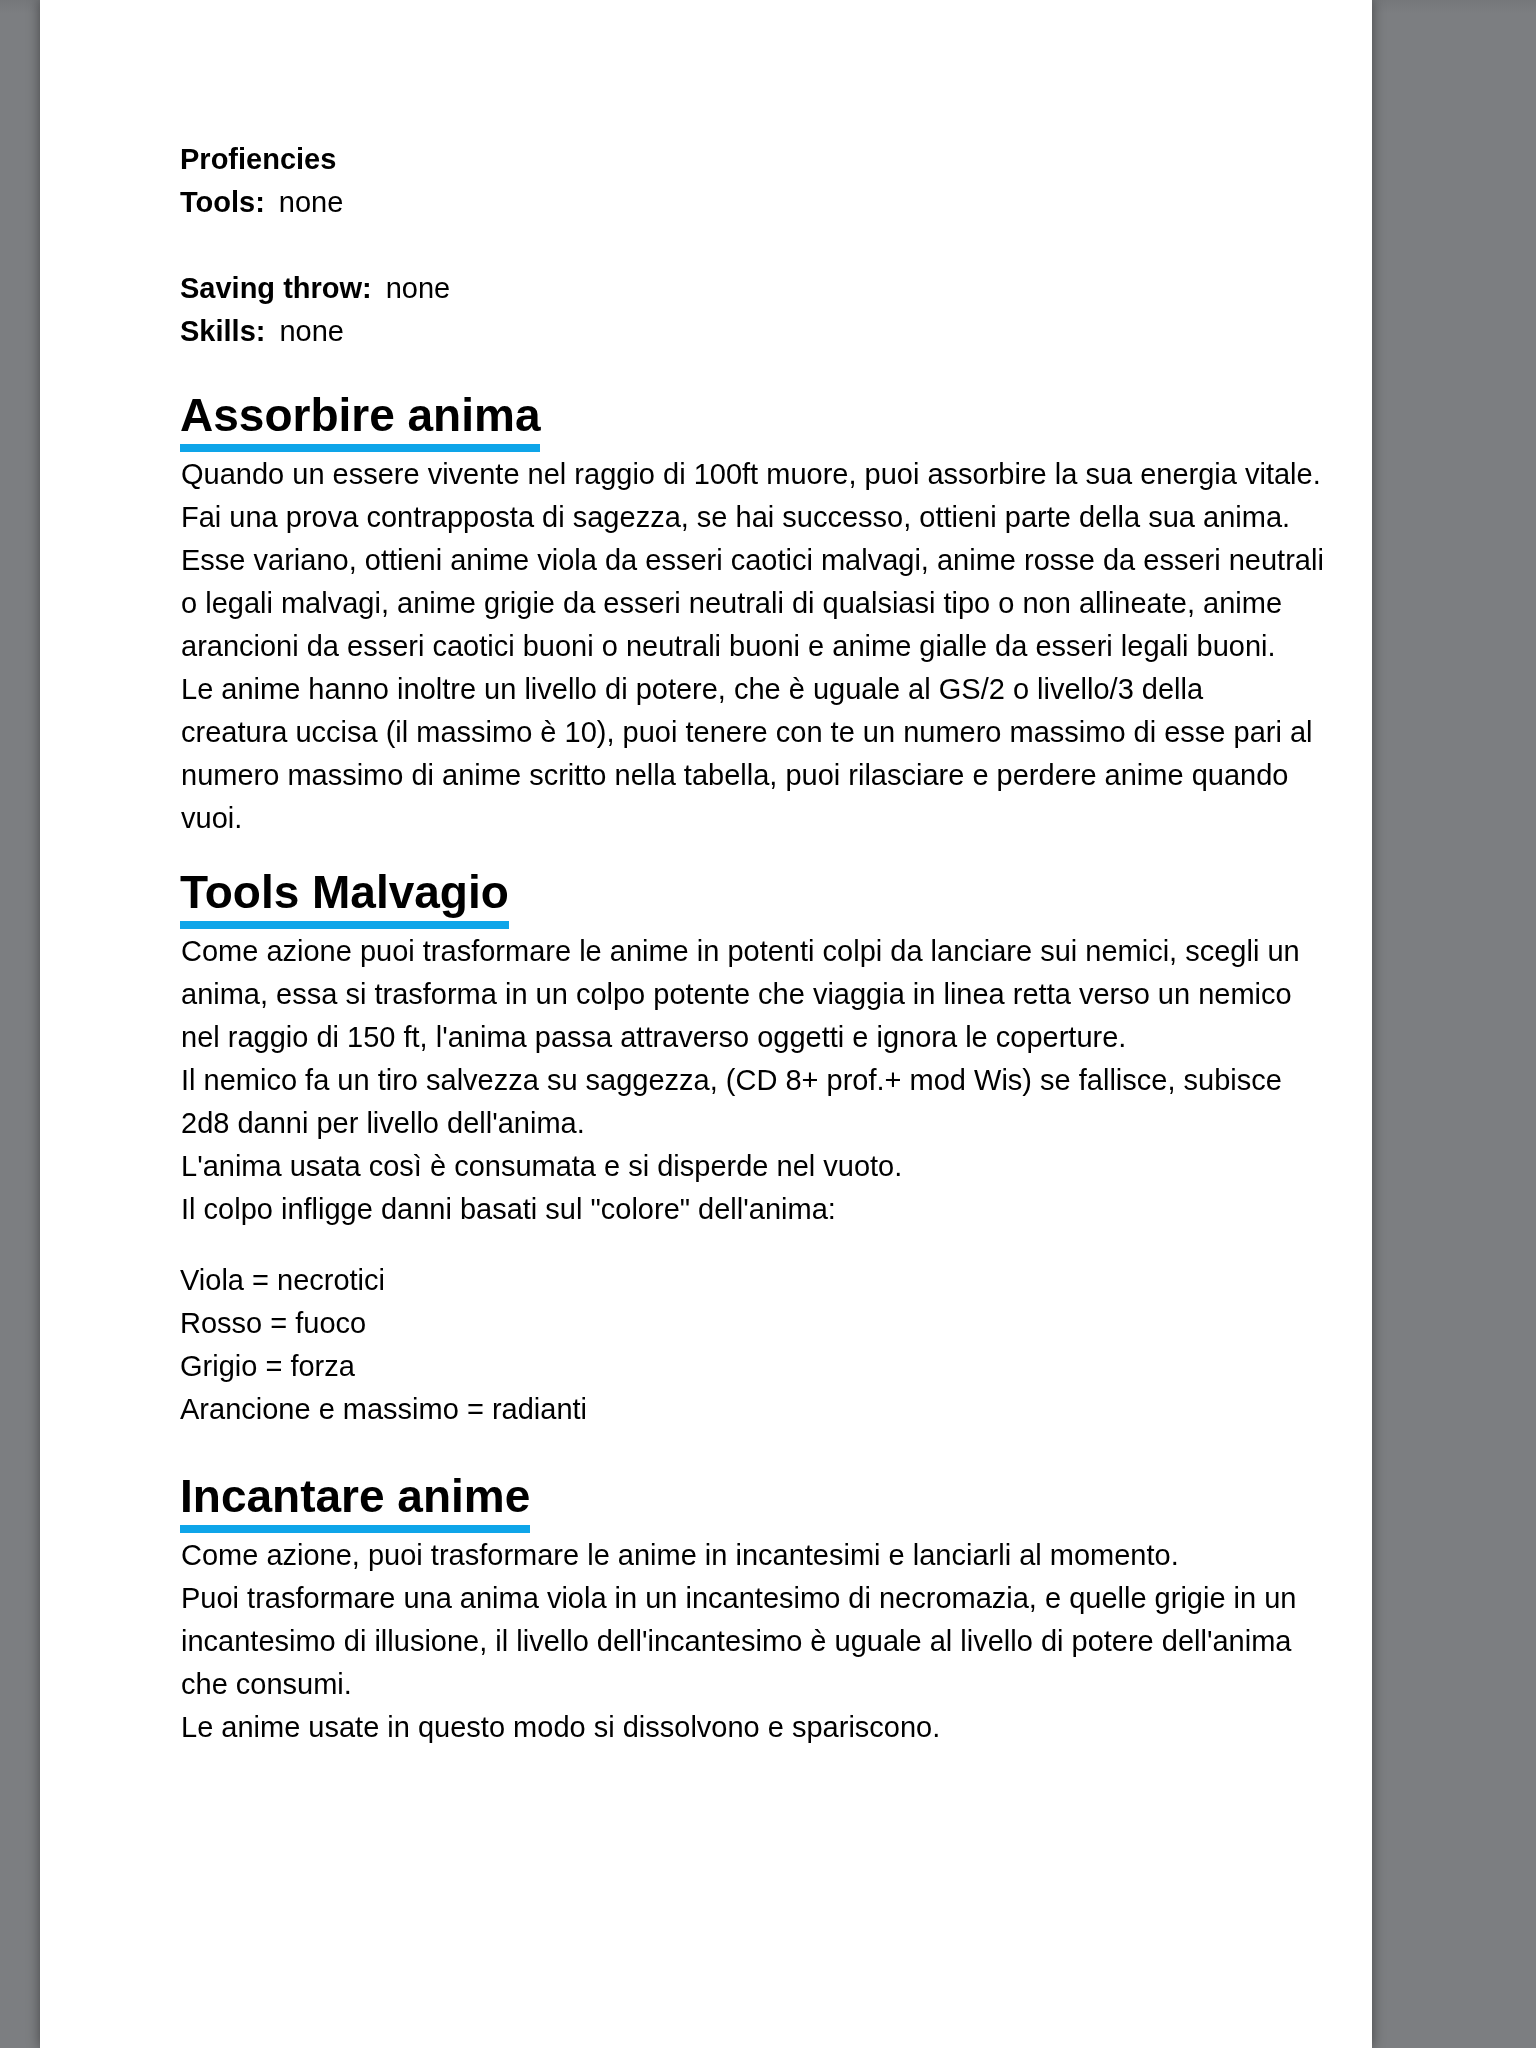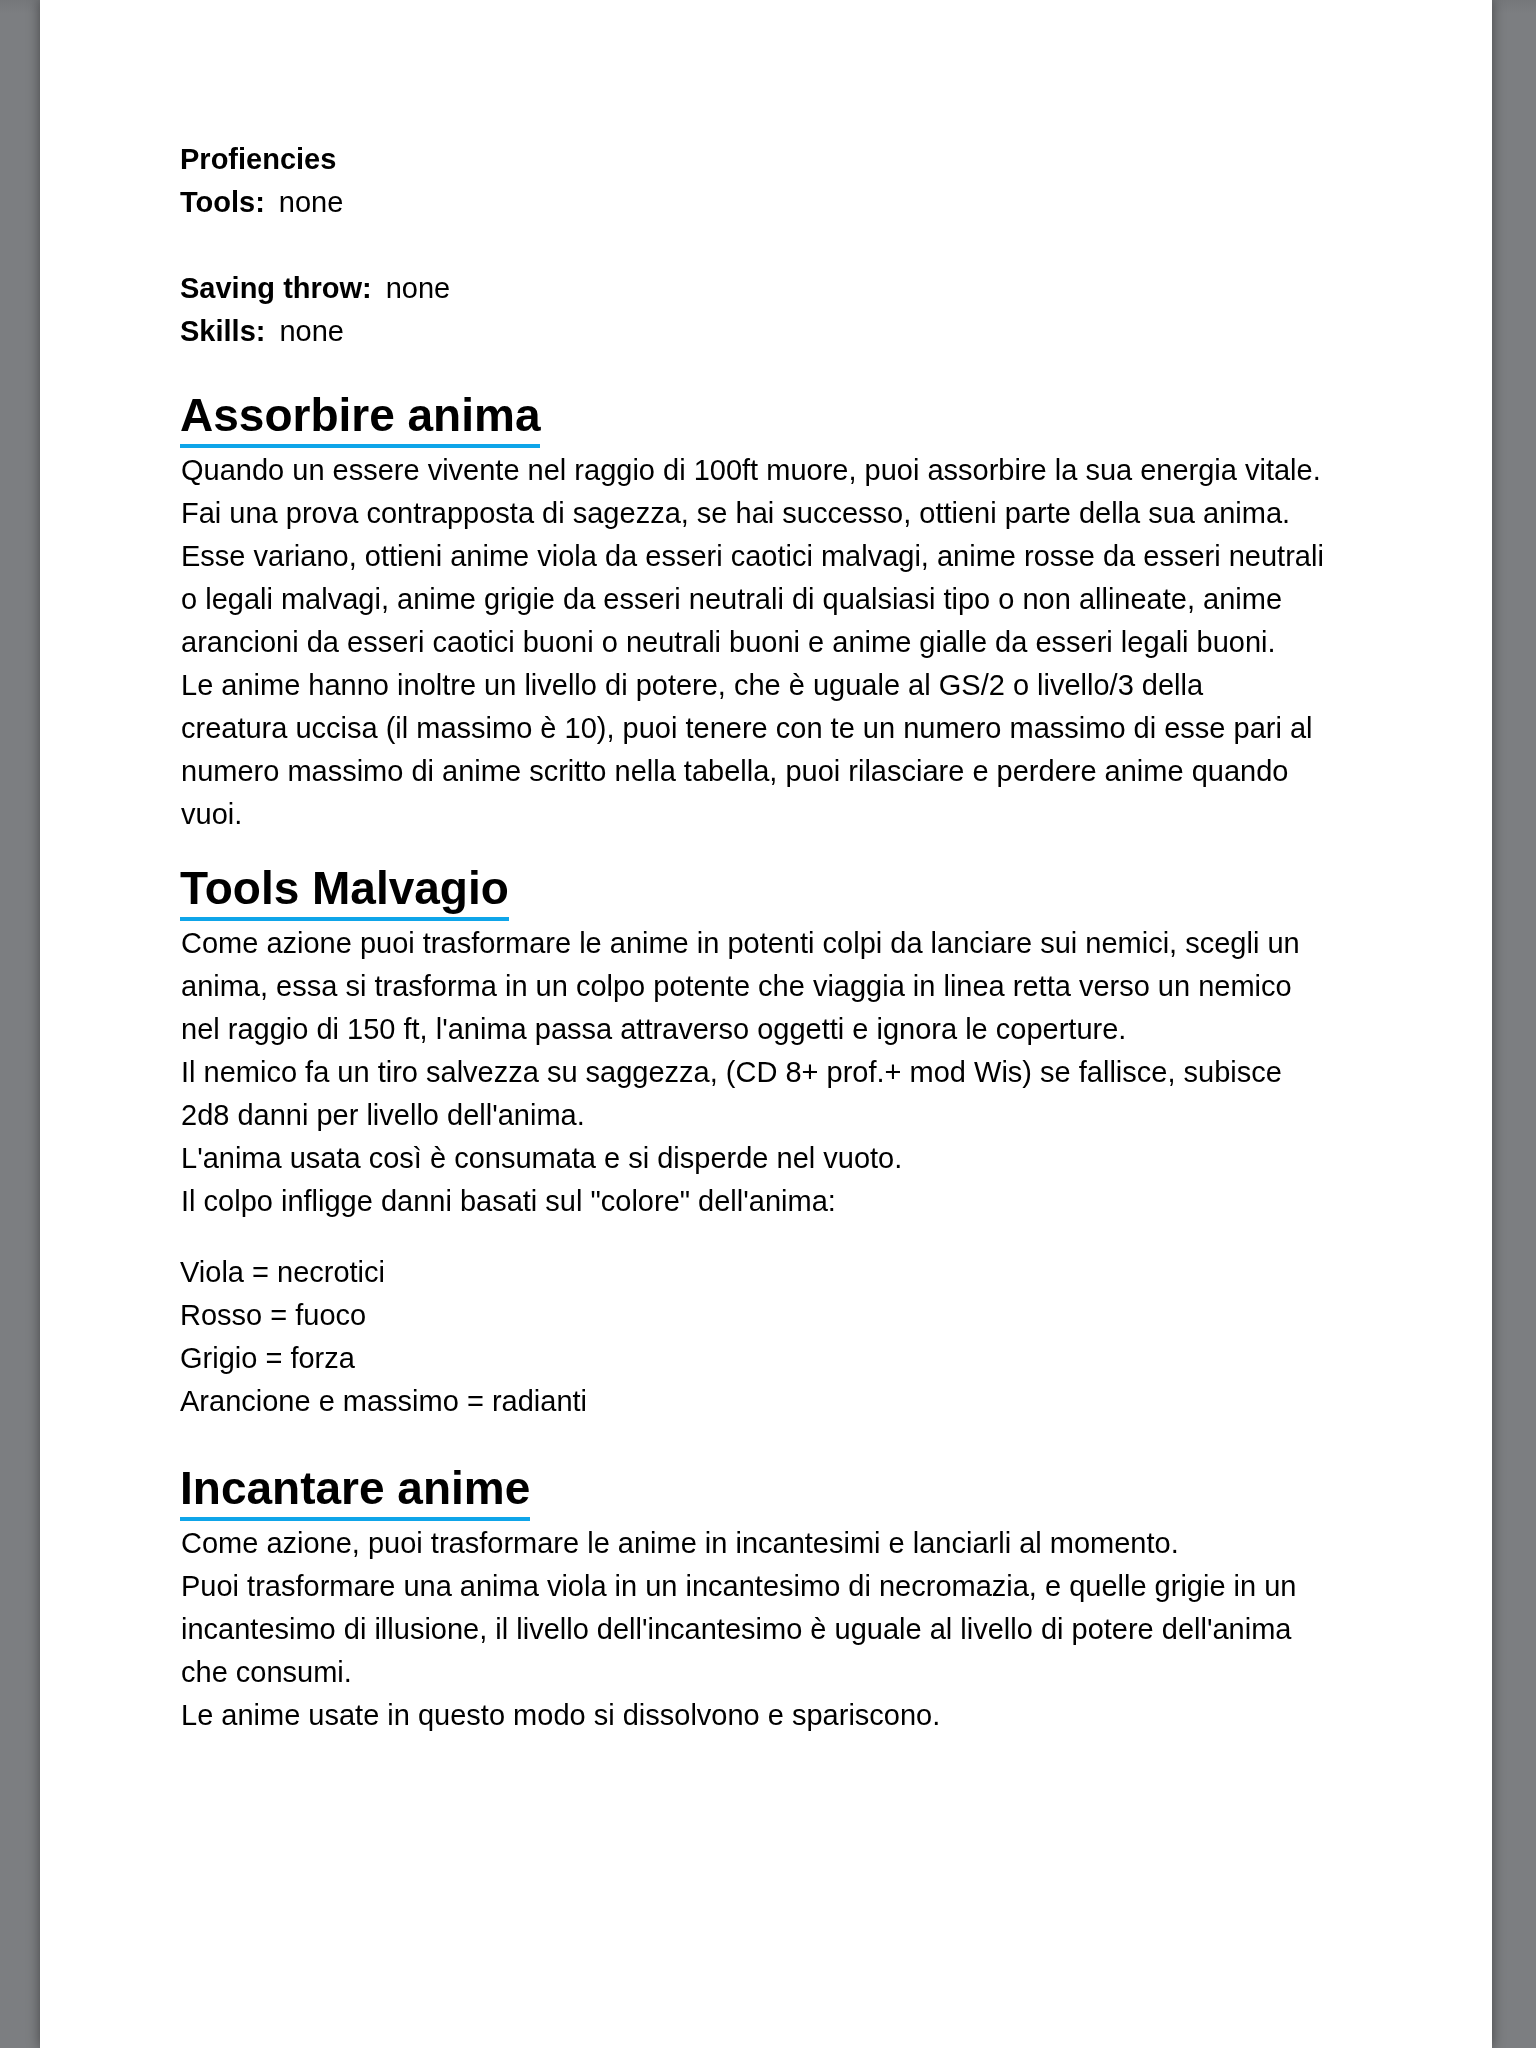--- a/index.html
+++ b/index.html
@@ -12,21 +12,21 @@
     width: 1536px;
     height: 2048px;
     background: linear-gradient(to bottom, #75777a 0px, #7c7e81 14px, #7c7e81 100%);
     overflow: hidden;
     font-family: "Liberation Sans", "DejaVu Sans", sans-serif;
   }
   .paper {
     position: absolute;
     left: 40px;
     top: 0;
-    width: 1452px;
+    width: 1332px;
     height: 2048px;
     background: #ffffff;
     box-shadow: 0 0 12px rgba(0,0,0,0.45);
     overflow: hidden;
   }
   .content {
     padding: 138px 10px 0 140px;
     color: #000000;
     font-size: 29px;
     line-height: 43px;
@@ -45,21 +45,21 @@
     font-size: 46px;
     line-height: 50px;
     font-weight: bold;
   }
   .h2-s1 { margin-top: 37px; }
   .h2-s2 { margin-top: 27px; }
   .h2-s3 { margin-top: 40px; }
   .heading-text {
     display: inline-block;
     padding-bottom: 4px;
-    border-bottom: 4px solid #0ea5e9;
+    border-bottom: 8px solid #0ea5e9;
   }
   p.body-text {
     margin: 1px;
     white-space: pre;
   }
   .p-s1 { margin-top: 6px; }
   .p-s2 { margin-top: 4px; }
   .p-s3 { margin-top: 2px; }
   .damage-list { margin-top: 28px; }
   .damage-item { white-space: pre; }

